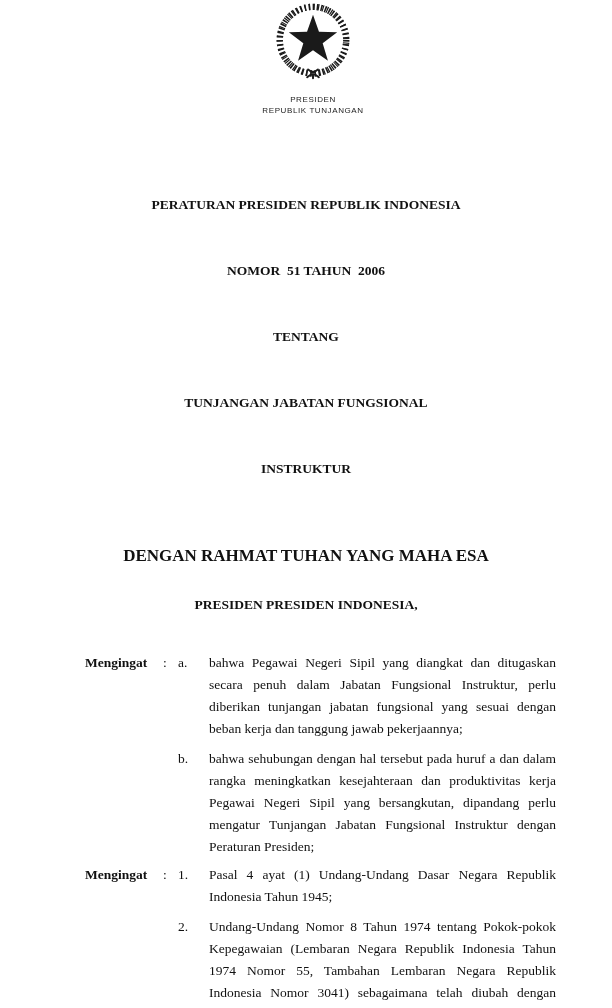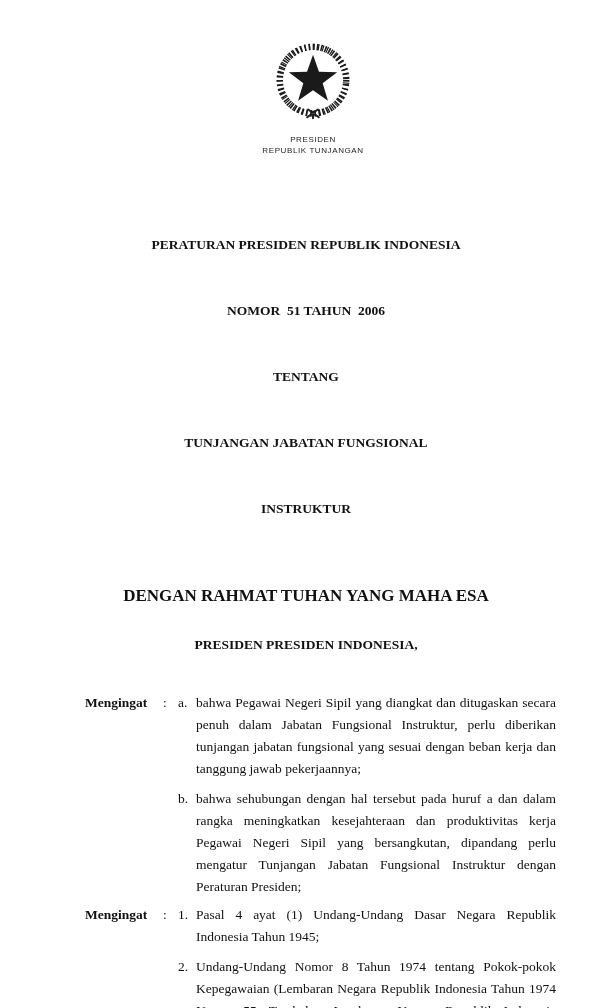--- a/index.html
+++ b/index.html
@@ -12,21 +12,20 @@
     width: 612px;
     height: 1008px;
     margin: 0 auto;
     background: #ffffff;
     font-family: "Liberation Serif", serif;
     color: #111111;
     overflow: hidden;
   }
   
   .letterhead {
-    padding-top: 40px;
     text-align: center;
   }
   .emblem {
     display: inline-block;
     width: 90px;
     height: 88px;
     margin-left: 14px; 
   }
   .letterhead-text {
     margin-top: 2px;
@@ -96,20 +95,21 @@
     margin-top: 8px;
   }
   .item-marker {
     width: 18px;
     flex: 0 0 18px;
   }
   .item-text {
     flex: 1 1 auto;
     text-align: justify;
     text-align-last: left;
+    margin-left: 13px;
   }
 </style>
 </head>
 <body>
 
 <div class="page">
 
   <div class="letterhead">
     <svg class="emblem" viewBox="0 0 90 90" aria-hidden="true">
 

